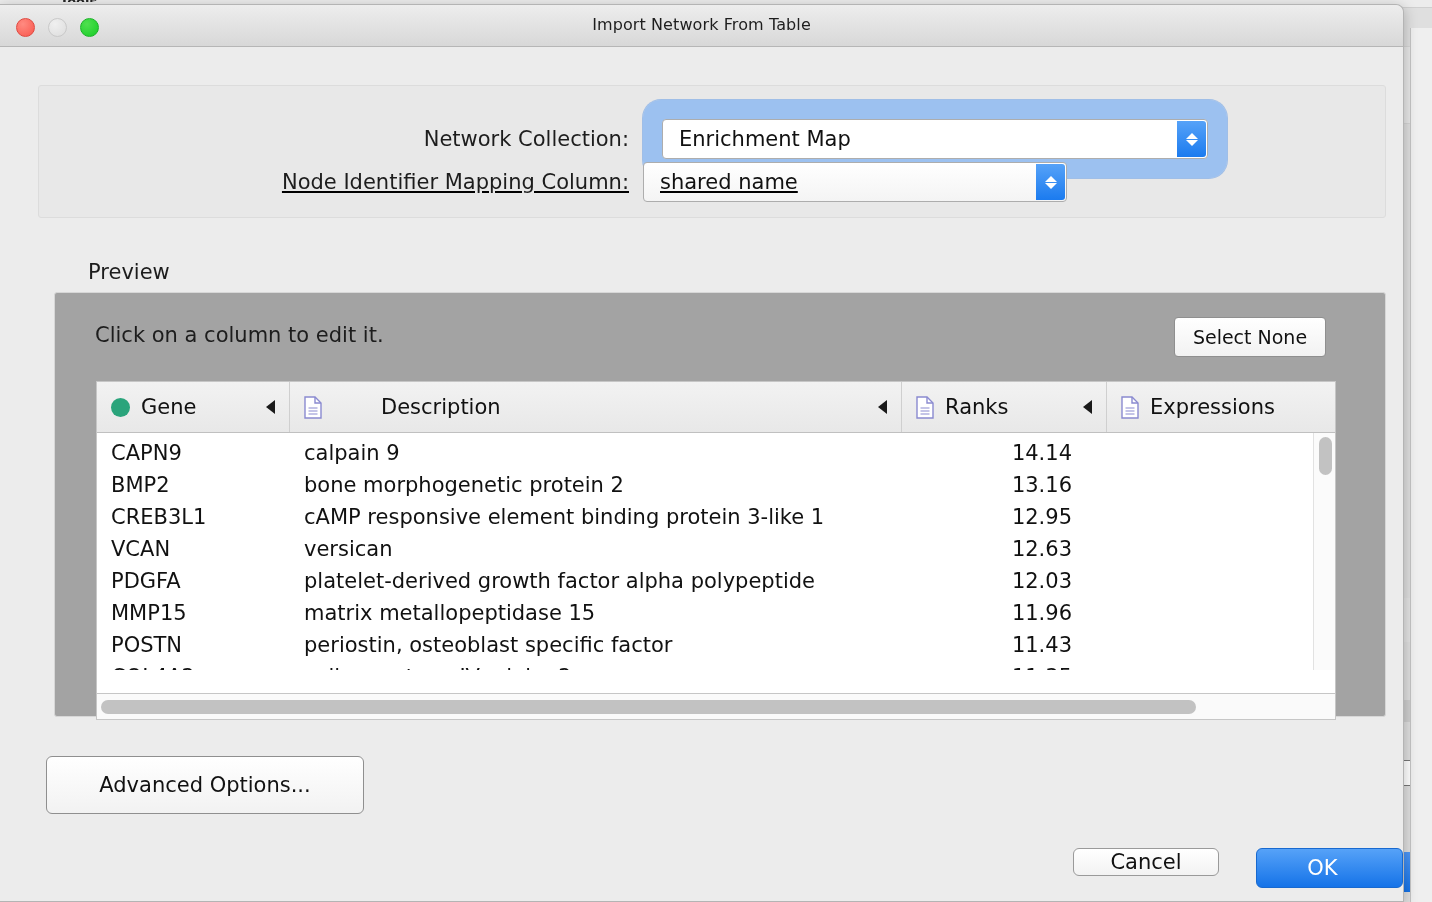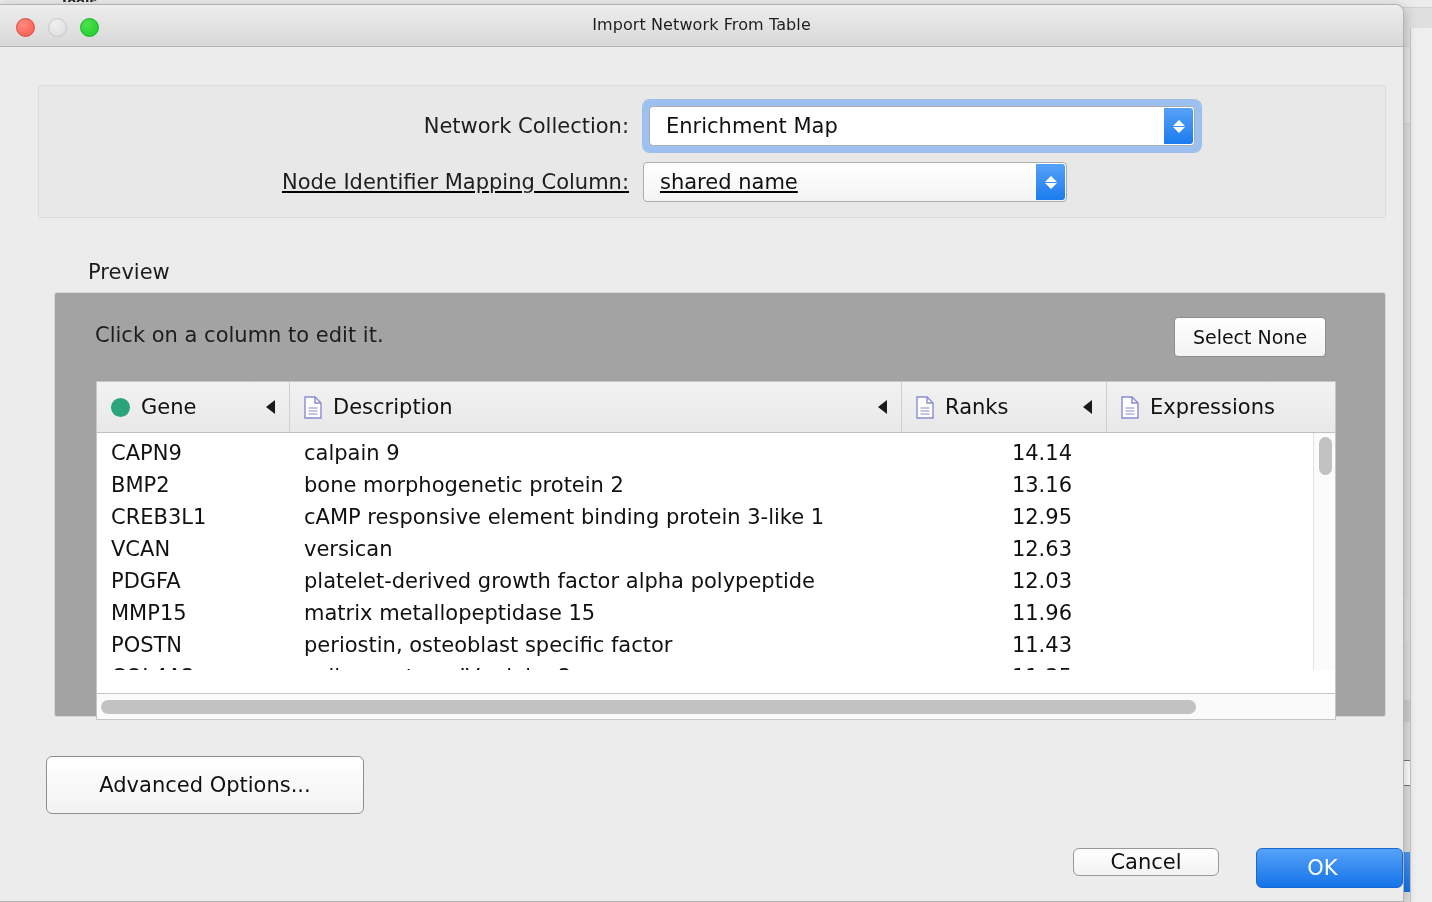--- a/index.html
+++ b/index.html
@@ -211,22 +211,22 @@
     border-left: 6px solid transparent;
     border-right: 6px solid transparent;
   }
   .chev-up   { border-bottom: 6px solid #ffffff; }
   .chev-down { border-top: 6px solid #ffffff; }
 
   #combo-collection {
     width: 546px;
   }
   #combo-collection-wrap {
-    padding: 6px;
-    border-radius: 7px;
+    padding: 19px;
+    border-radius: 18px;
     background: rgba(92,160,246,0.55);
     box-shadow: 0 0 0 1px rgba(70,140,230,0.45);
   }
   #combo-mapping {
     width: 424px;
     background: linear-gradient(#ffffff, #f4f4f4);
   }
 
   
   #preview-label {
@@ -331,21 +331,21 @@
     margin-right: 11px;
     flex: none;
   }
   .icon-doc {
     width: 18px; height: 23px;
     margin-right: 11px;
     flex: none;
   }
 
   #th-gene        { width: 193px; }
-  #th-description { width: 612px; }
+  #th-description { width: 612px; gap: 48px; }
   #th-ranks       { width: 205px; }
   #th-expressions { width: 220px; border-right: none; }
 
   #table-body {
     position: relative;
     height: 237px;
     overflow: hidden;
   }
   .trow {
     display: flex;

